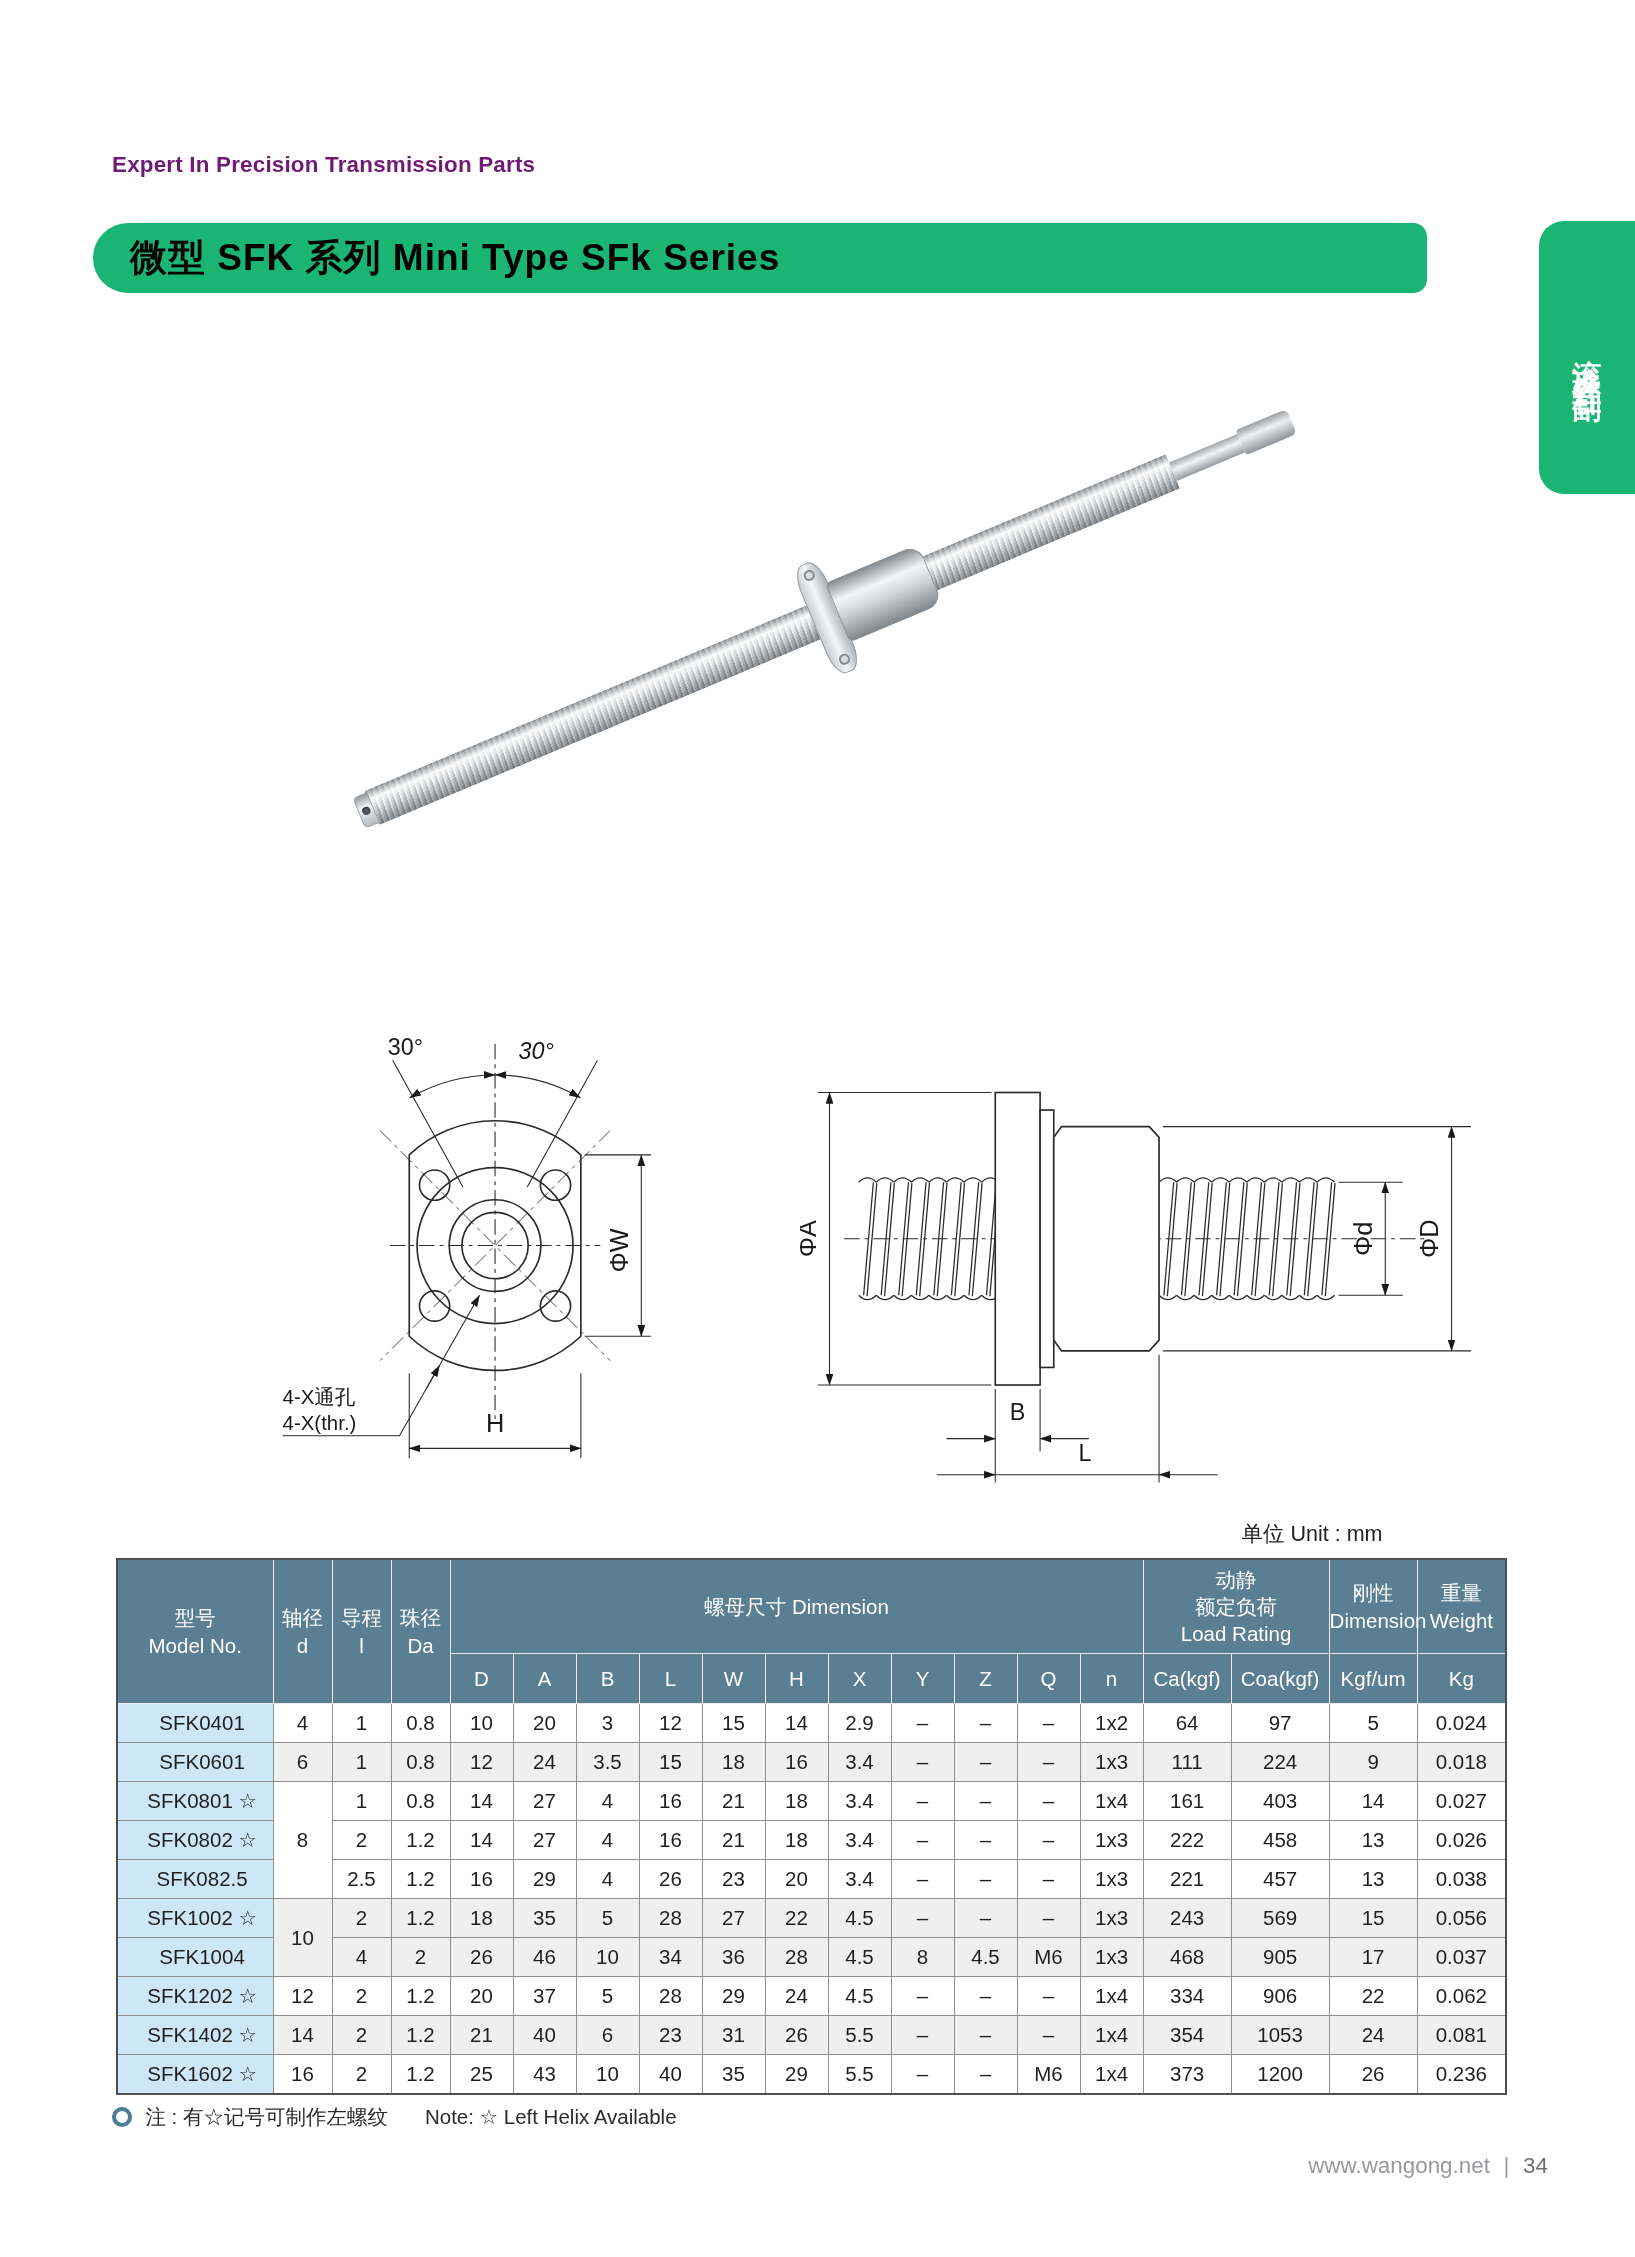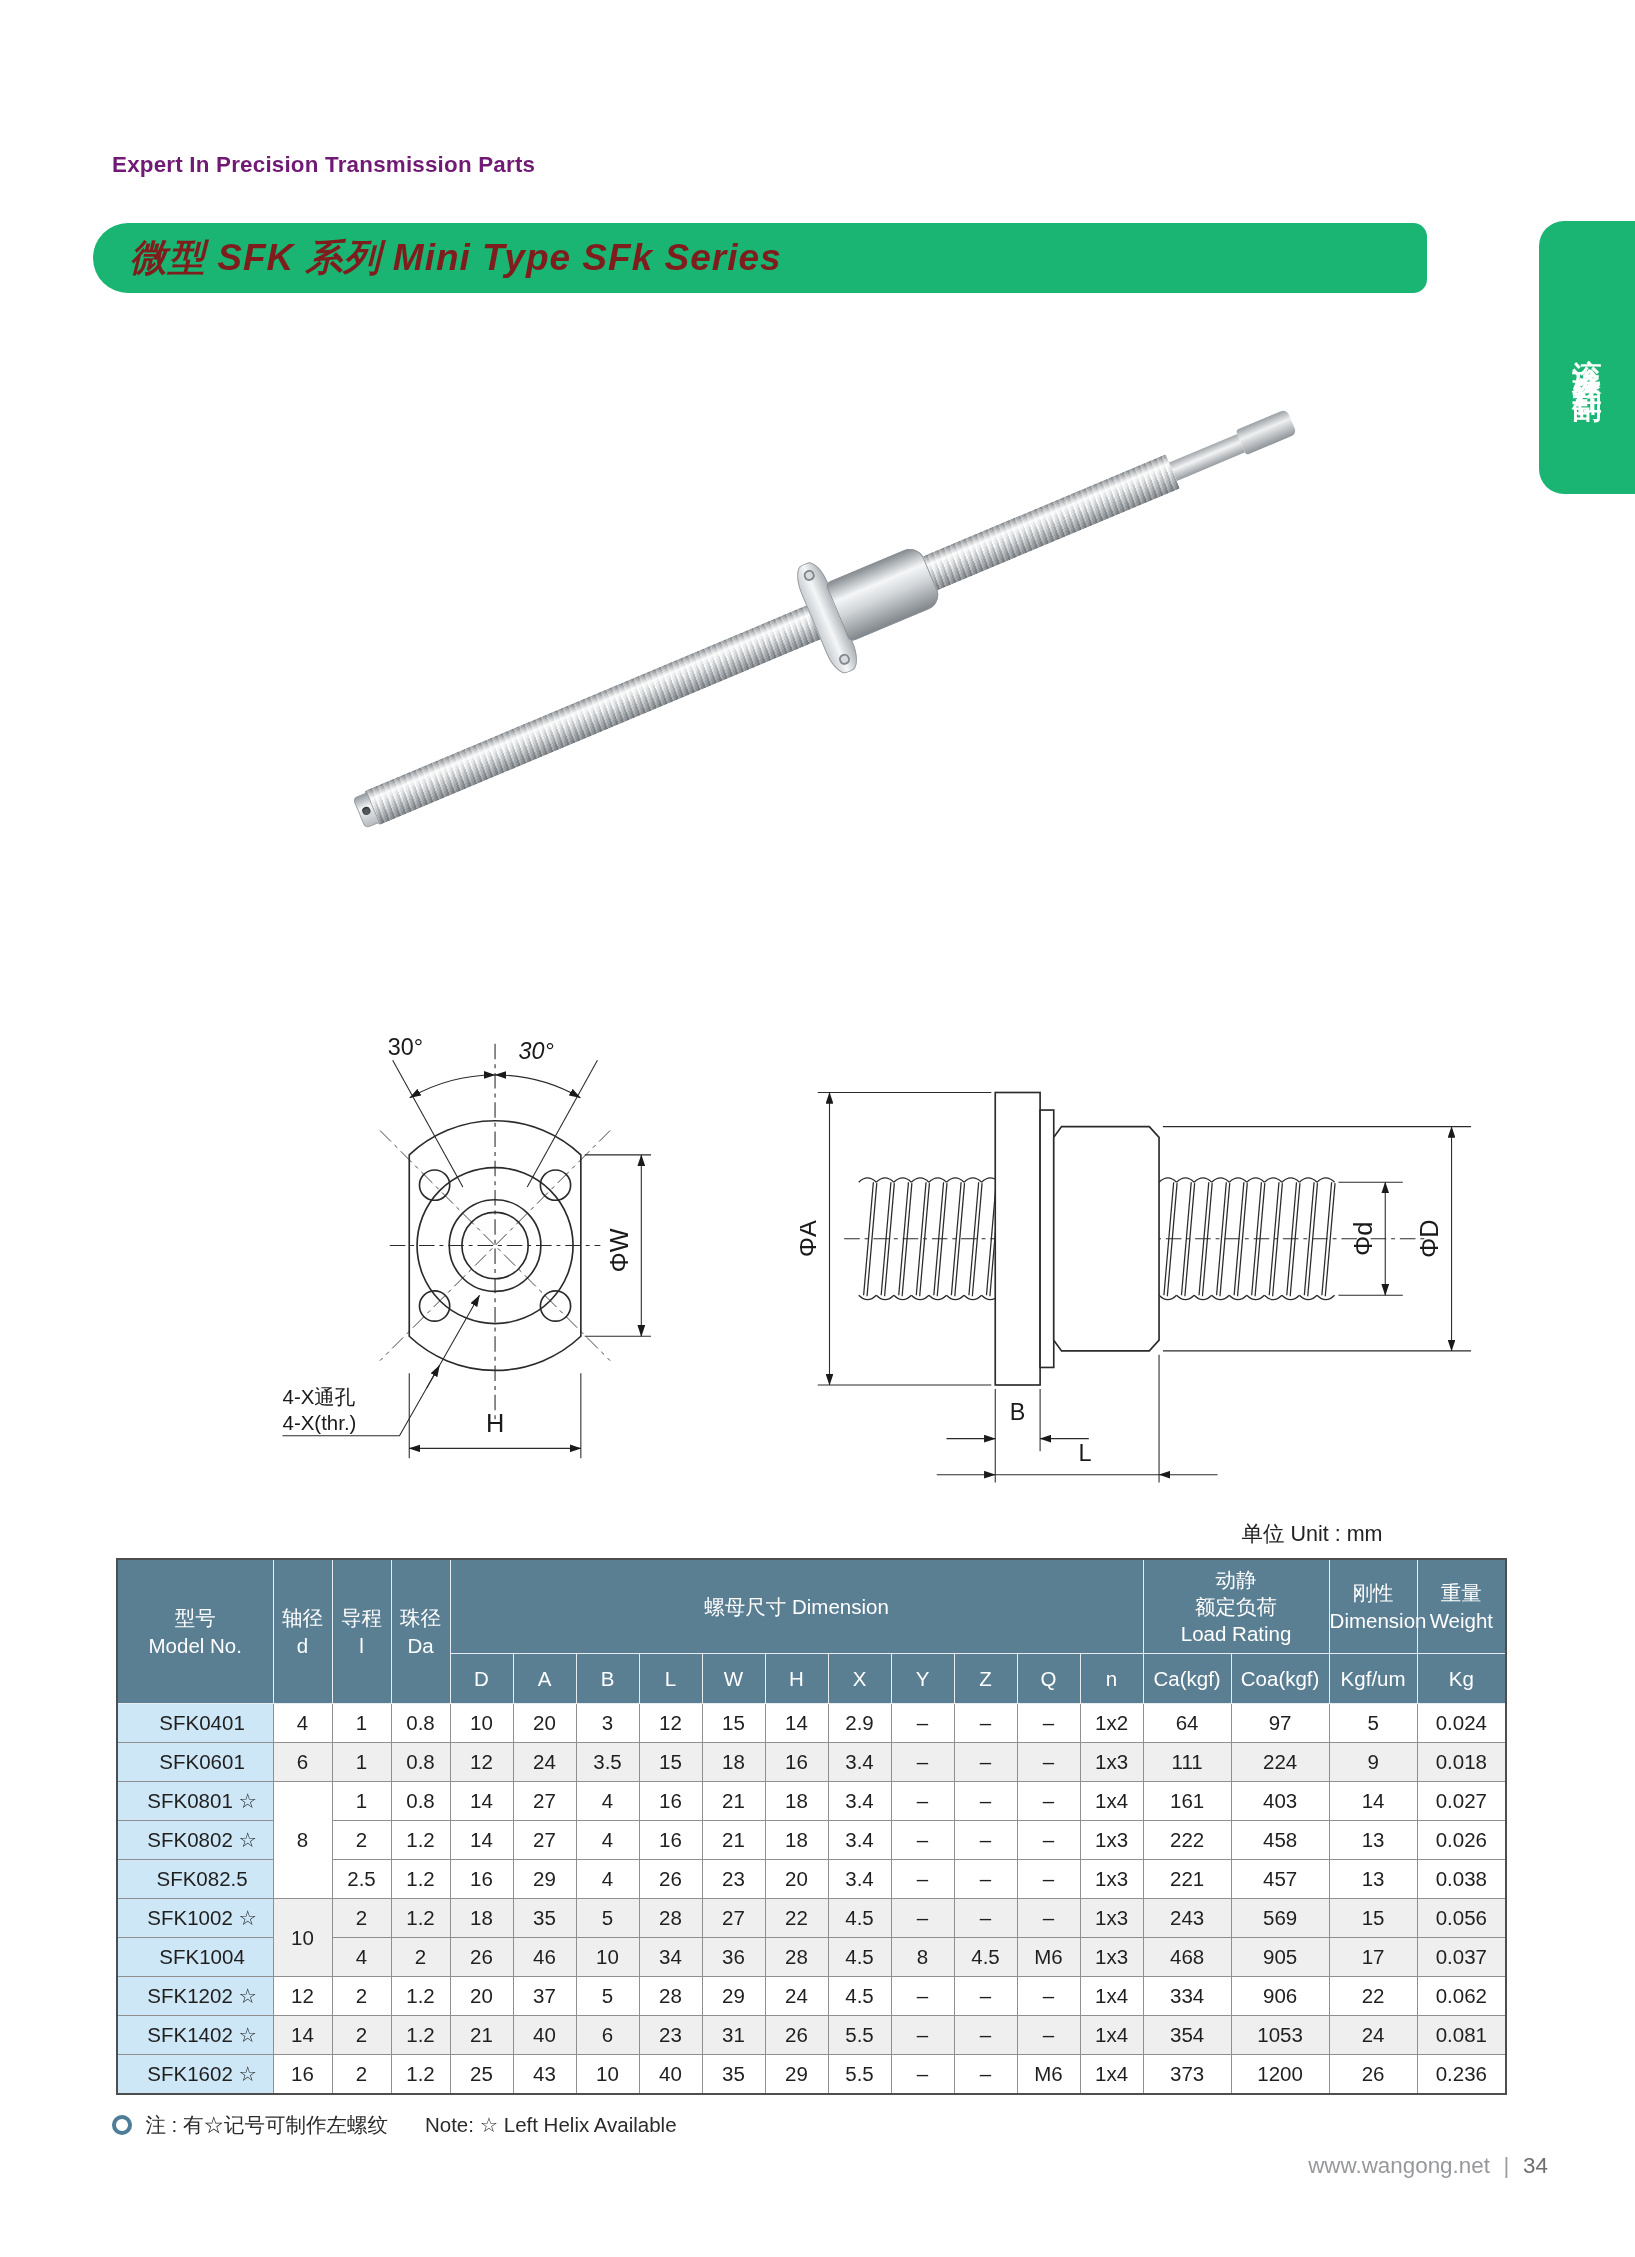--- a/index.html
+++ b/index.html
@@ -2,21 +2,21 @@
 <html><head>
 <meta charset="utf-8">
 <style>
   html,body{margin:0;padding:0;background:#e8e8e8;}
   .page{position:relative;width:1635px;height:2258px;background:#ffffff;overflow:hidden;
         font-family:"Liberation Sans",sans-serif;color:#222;}
   
   .tagline{position:absolute;left:112px;top:152px;font-size:22.4px;font-weight:700;color:#701a75;letter-spacing:0.2px;}
   .banner{position:absolute;left:93px;top:223px;width:1334px;height:70px;background:#1ab573;
           border-radius:35px 13.7px 13.7px 35px;display:flex;align-items:center;}
-  .banner-title{color:#7f1d1d;font-size:37px;font-weight:700;padding-left:37px;letter-spacing:1px;font-style:italic;}
+  .banner-title{color:#000000;font-size:37px;font-weight:700;padding-left:37px;letter-spacing:1px;}
   .side-tab{position:absolute;left:1539px;top:221px;width:97px;height:273px;background:#1ab573;
             border-radius:25px 0 0 25px;display:flex;align-items:center;justify-content:center;}
   .side-tab-label{writing-mode:vertical-rl;text-orientation:upright;color:#fff;font-size:29px;
             font-weight:700;letter-spacing:8.8px;}
   
   .screw{position:absolute;left:359px;top:736px;width:1014px;height:156px;
          transform:rotate(-22.8deg);transform-origin:0 78px;}
   .screw *{position:absolute;}
   .thread-bar{left:13.7px;top:59px;width:869px;height:37px;
      background:
@@ -46,21 +46,21 @@
   table.spec thead th{background:#5a7e92;color:#fff;font-weight:400;border:1px solid rgba(255,255,255,.85);
       text-align:center;vertical-align:middle;font-size:20.5px;line-height:1.32;padding:0;}
   table.spec thead tr.group th{height:93px;}
   table.spec thead tr.sub th{height:49px;}
   table.spec tbody td{border:1px solid #8f8f8f;height:38px;text-align:center;vertical-align:middle;
       font-size:20.5px;color:#1f1f1f;background:#fff;padding:0;}
   table.spec tbody td.model{background:#cde7f6;text-align:center;padding-left:13.7px;}
   table.spec tbody tr.shade td{background:#efefef;}
   table.spec tbody tr.shade td.model{background:#cde7f6;}
   
-  .note{position:absolute;left:112px;top:2103px;font-size:20.5px;color:#2b2b2b;display:flex;align-items:center;margin-top:8px;}
+  .note{position:absolute;left:112px;top:2103px;font-size:20.5px;color:#2b2b2b;display:flex;align-items:center;}
   .note-bullet{display:inline-block;width:11.7px;height:11.7px;border:4.9px solid #4e7d99;border-radius:50%;margin-right:13.7px;}
   .note-en{margin-left:37px;}
   .footer{position:absolute;left:1158px;top:2153px;width:390px;text-align:right;font-size:22.4px;color:#96989b;}
   .footer .sep{margin:0 13.7px;color:#9a9da0;}
   .footer .pg{color:#6d6f72;}
 </style>
 </head>
 <body>
 
 <div class="page">

